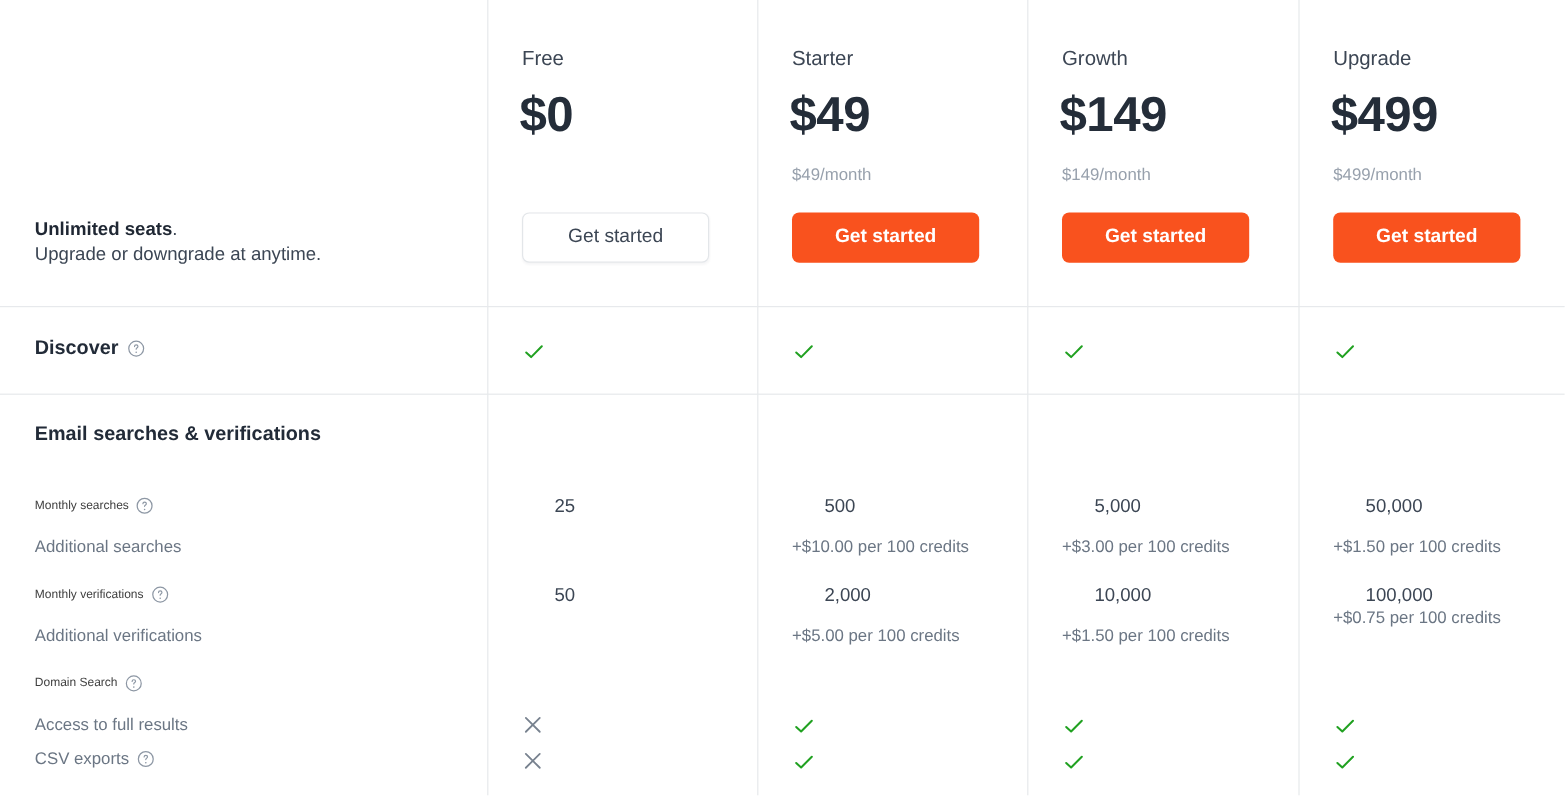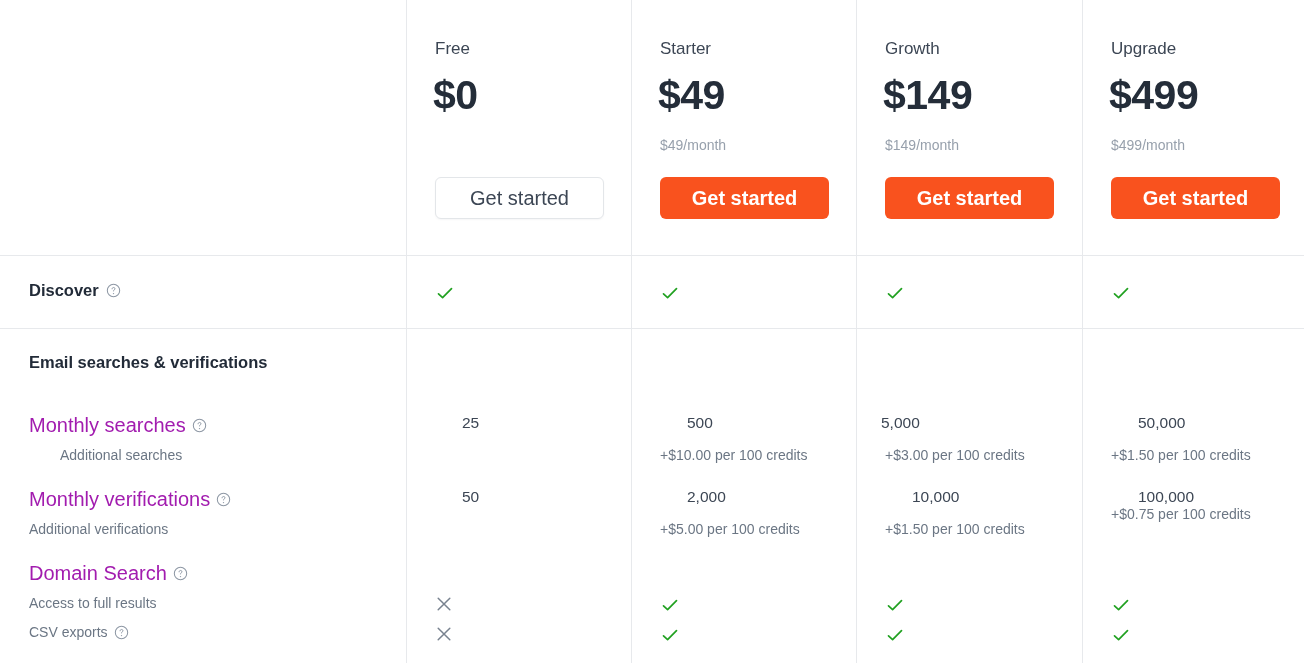--- a/index.html
+++ b/index.html
@@ -136,24 +136,24 @@
     position: absolute;
     top: 137px;
     left: 28px;
     font-size: 14px;
     color: #97a0ac;
   }
   .plan-cta {
     position: absolute;
     top: 177px;
     left: 28px;
-    width: 169px;
+    width: 156px;
     height: 42px;
     border-radius: 6px;
-    font-size: 20px;
+    font-size: 16px;
     font-weight: bold;
     font-family: "Liberation Sans", sans-serif;
     cursor: pointer;
     border: none;
   }
   .plan-cta.solid {
     background: #f9521e;
     color: #ffffff;
   }
   .plan-cta.ghost {
@@ -193,22 +193,22 @@
     color: #222b38;
     text-align: right;
   }
 
   .f-label {
     position: absolute;
     left: 29px;
     display: flex;
     align-items: center;
     gap: 6px;
-    font-size: 20px;
-    color: #a21caf;
+    font-size: 10px;
+    color: #404040;
   }
   .f-sub {
     position: absolute;
     left: 29px;
     font-size: 14px;
     color: #6b7684;
   }
 
   .cell-main {
     position: absolute;
@@ -238,20 +238,24 @@
   <div class="vline v1"></div>
   <div class="vline v2"></div>
   <div class="vline v3"></div>
   <div class="vline v4"></div>
   <div class="hline h1"></div>
   <div class="hline h2"></div>
 
   <div class="header-band">
 
 
+    <div class="seats">
+      <div><span class="b">Unlimited seats</span><span>.</span></div>
+      <div>Upgrade or downgrade at anytime.</div>
+    </div>
 
     <div class="plan p1">
       <div class="plan-name">Free</div>
       <div class="plan-price">$0</div>
       <div class="plan-sub"></div>
       <button class="plan-cta ghost">Get started</button>
     </div>
 
     <div class="plan p2">
       <div class="plan-name">Starter</div>
@@ -303,25 +307,25 @@
   <div class="f-label" style="top:414px;">
     <span>Monthly searches</span>
     <span class="help">
         <svg width="15" height="15" viewBox="0 0 16 16" fill="none">
           <circle cx="8" cy="8" r="6.6" stroke="#8d97a4" stroke-width="1.1"></circle>
           <path d="M6.5 6.2c0-0.85 0.7-1.45 1.55-1.45 0.85 0 1.5 0.55 1.5 1.35 0 0.75-0.5 1.05-1 1.4-0.42 0.3-0.58 0.55-0.58 1.0" stroke="#8d97a4" stroke-width="1.05" stroke-linecap="round" fill="none"></path>
           <circle cx="8" cy="11.3" r="0.72" fill="#8d97a4"></circle>
         </svg>
       </span>
   </div>
-  <div class="f-sub" style="top:447px;margin-left:31px;">Additional searches</div>
+  <div class="f-sub" style="top:447px;">Additional searches</div>
 
   <div class="cell-main" style="left:435px; top:414px;">25</div>
   <div class="cell-main" style="left:660px; top:414px;">500</div>
-  <div class="cell-main" style="left:854px; top:414px;text-align:right;">5,000</div>
+  <div class="cell-main" style="left:885px; top:414px;text-align:right;">5,000</div>
   <div class="cell-main" style="left:1111px; top:414px;">50,000</div>
 
   <div class="cell-sub" style="left:660px; top:447px;">+$10.00 per 100 credits</div>
   <div class="cell-sub" style="left:885px; top:447px;">+$3.00 per 100 credits</div>
   <div class="cell-sub" style="left:1111px; top:447px;">+$1.50 per 100 credits</div>
 
   <div class="f-label" style="top:488px;">
     <span>Monthly verifications</span>
     <span class="help">
         <svg width="15" height="15" viewBox="0 0 16 16" fill="none">

